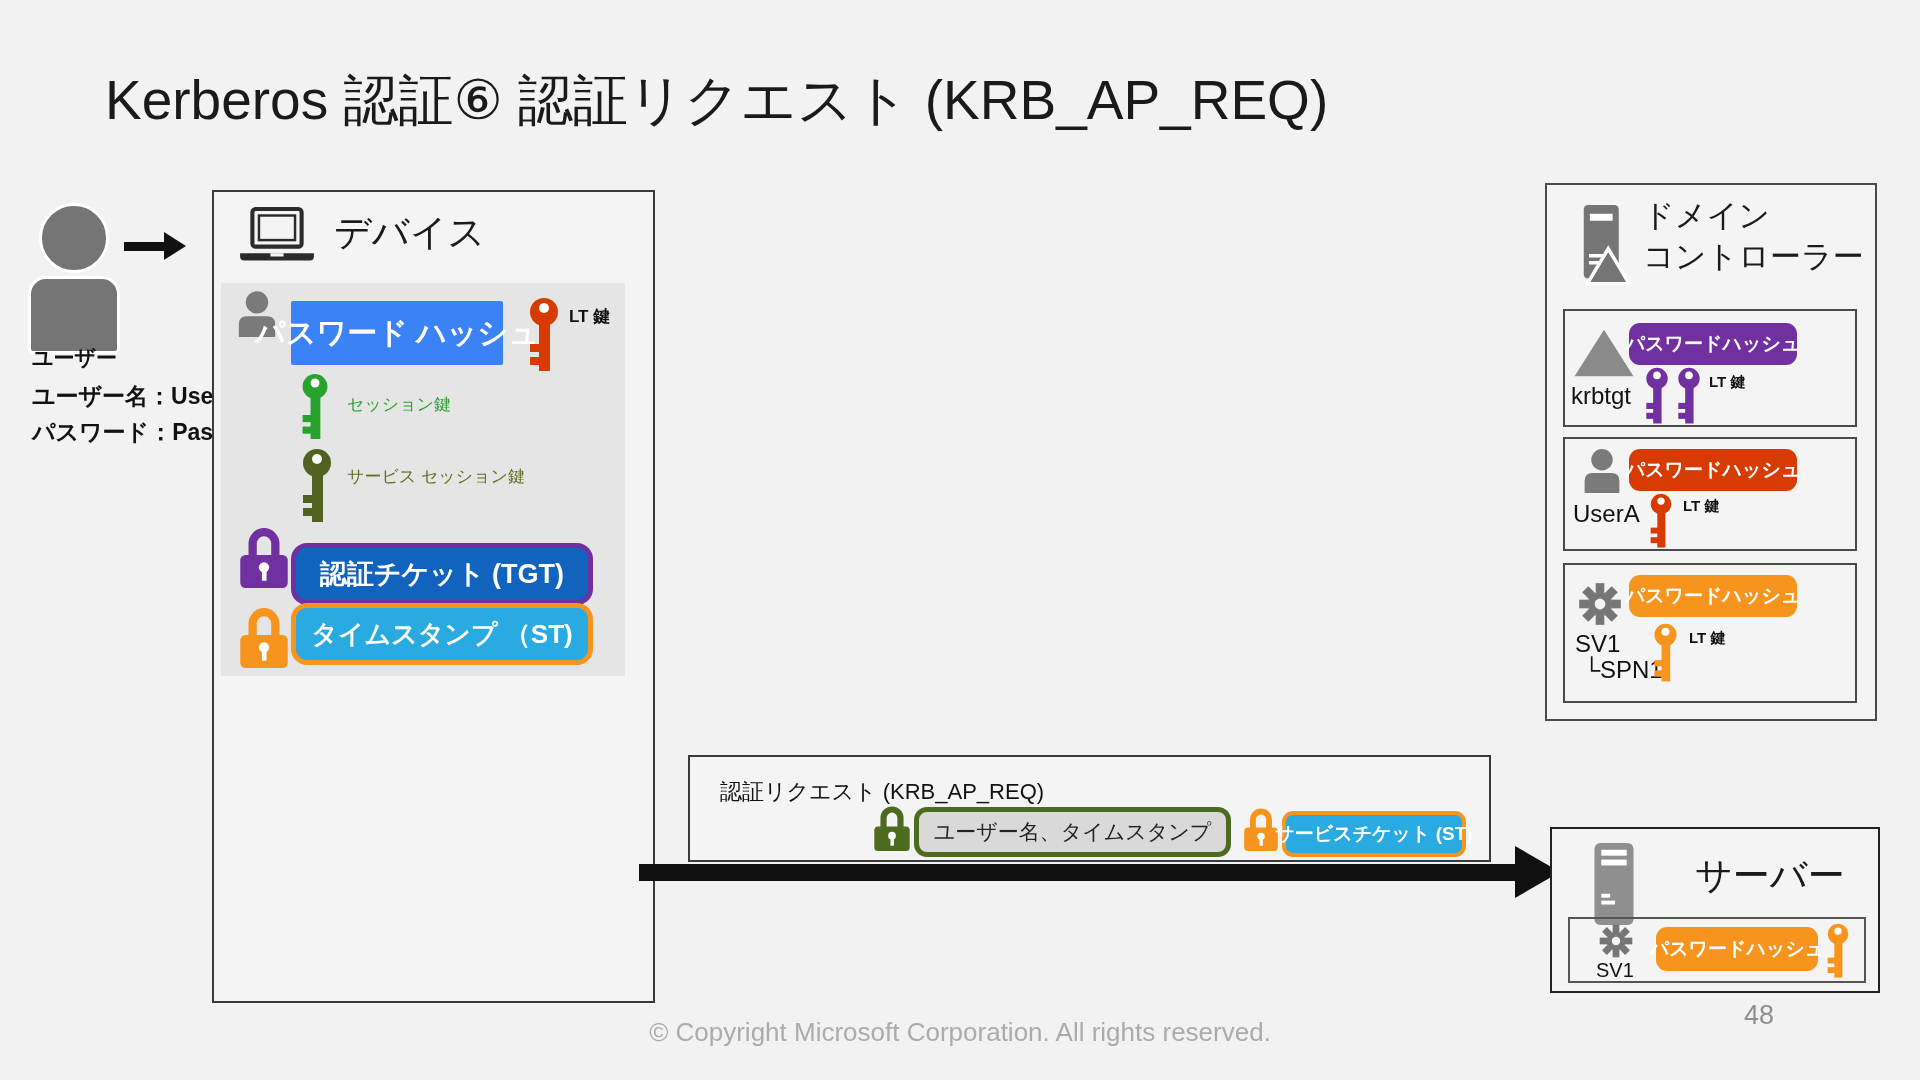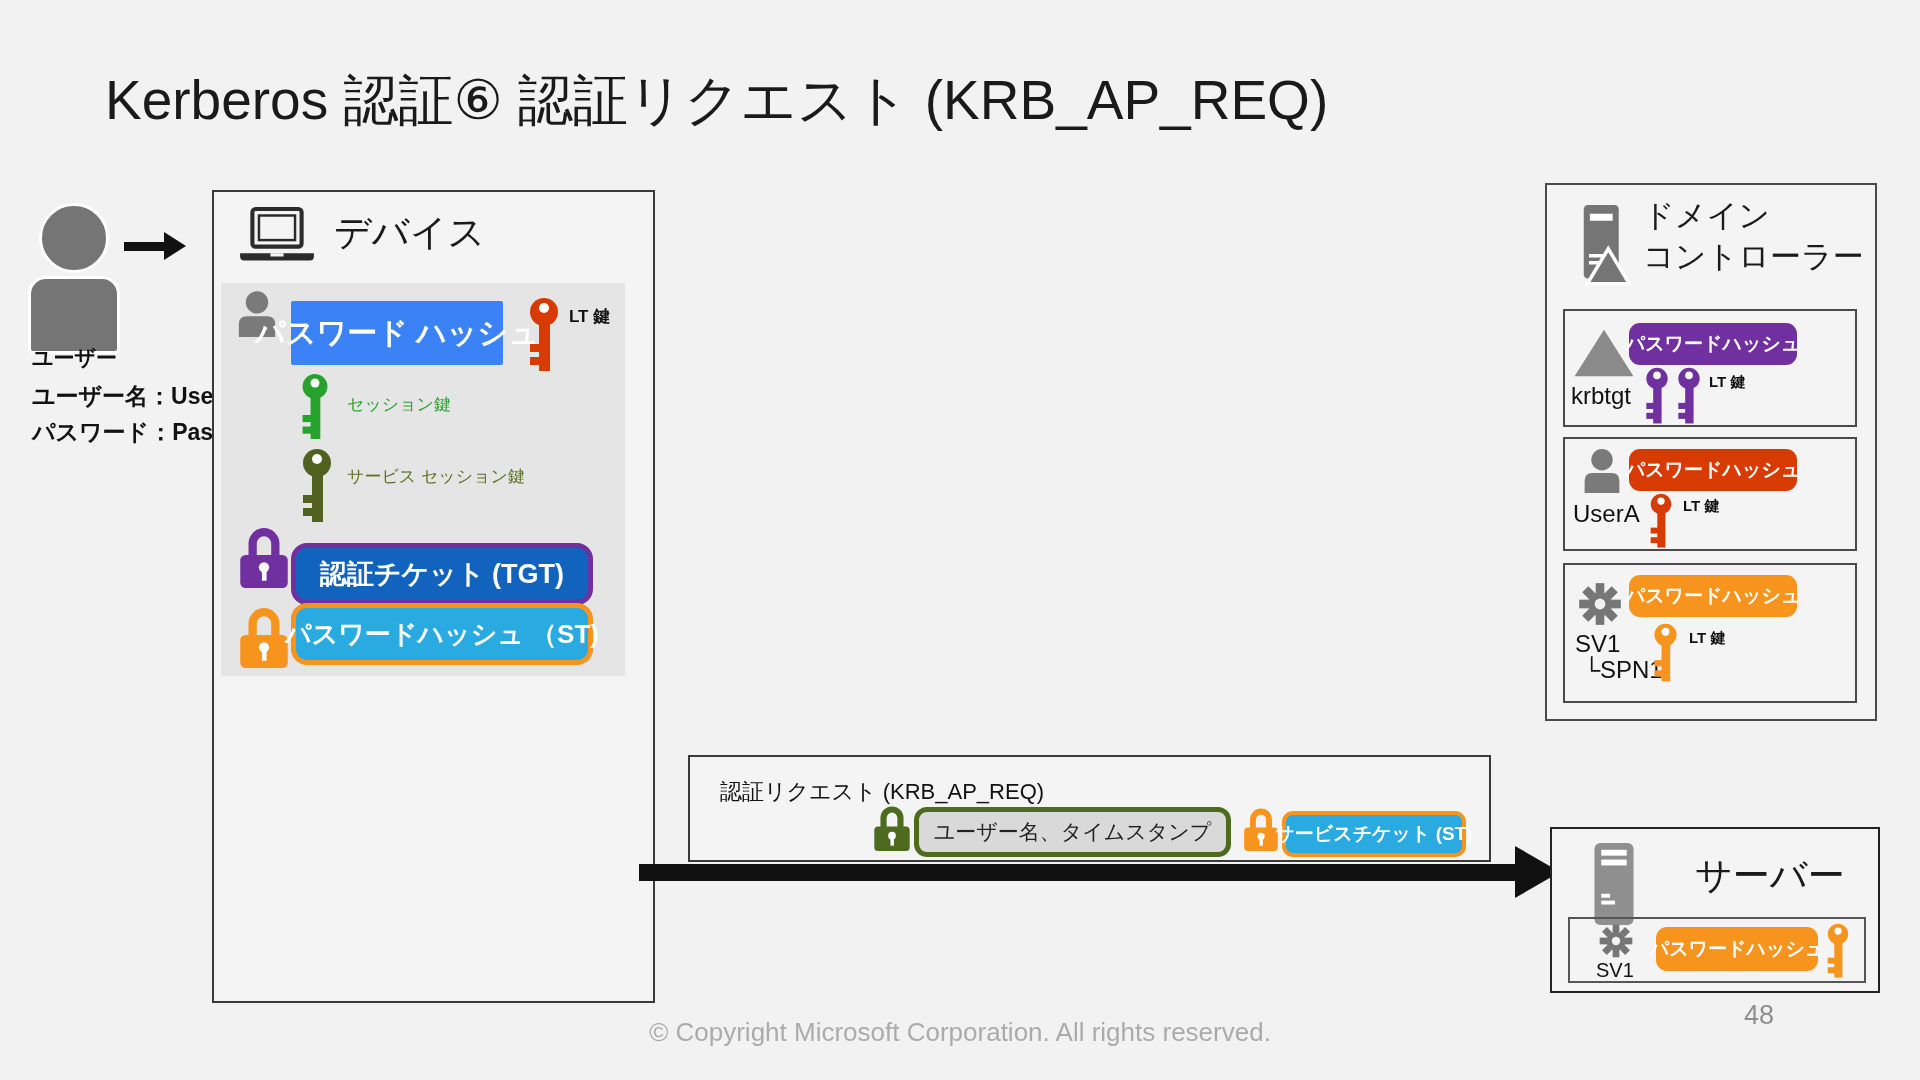--- a/index.html
+++ b/index.html
@@ -119,21 +119,21 @@
       <div class="abs" style="left:126px;top:182px;font-size:17px;color:#5d701f;white-space:nowrap;">サービス セッション鍵</div>
 
       <svg class="locksvg abs" style="left:16px;top:242px;color:#7030A0;" width="54" height="64" viewBox="0 0 52 62">
           <use href="#lock-shape"></use>
         </svg>
       <div class="pill" style="left:70px;top:240px;width:302px;height:62px;border-radius:16px;background:#1263BE;border:5px solid #7030A0;font-size:27px;margin-top:20px;">認証チケット (TGT)</div>
 
       <svg class="locksvg abs" style="left:16px;top:322px;color:#F7941E;" width="54" height="64" viewBox="0 0 52 62">
           <use href="#lock-shape"></use>
         </svg>
-      <div class="pill" style="left:70px;top:320px;width:302px;height:62px;border-radius:16px;background:#29ABE2;border:5px solid #F7941E;font-size:26px;">パスワードハッシュ （ST)</div>
+      <div class="pill" style="left:70px;top:320px;width:302px;height:62px;border-radius:16px;background:#29ABE2;border:5px solid #F7941E;font-size:26px;">タイムスタンプ （ST)</div>
     </div>
   </div>
 
   <div class="box" style="left:1545px;top:183px;width:332px;height:538px;border-color:#4a4a4a;">
     <svg class="abs" style="left:28px;top:12px;" width="56" height="100" viewBox="0 0 64 100">
       <rect x="10" y="2" width="40" height="84" rx="5" fill="#757575"></rect>
       <rect x="17" y="12" width="26" height="8" fill="#fff"></rect>
       <rect x="16" y="58" width="16" height="4" fill="#fff"></rect>
       <rect x="16" y="66" width="16" height="4" fill="#fff"></rect>
       <path d="M38 52 L62 92 H14 z" fill="#757575" stroke="#fff" stroke-width="4"></path>

